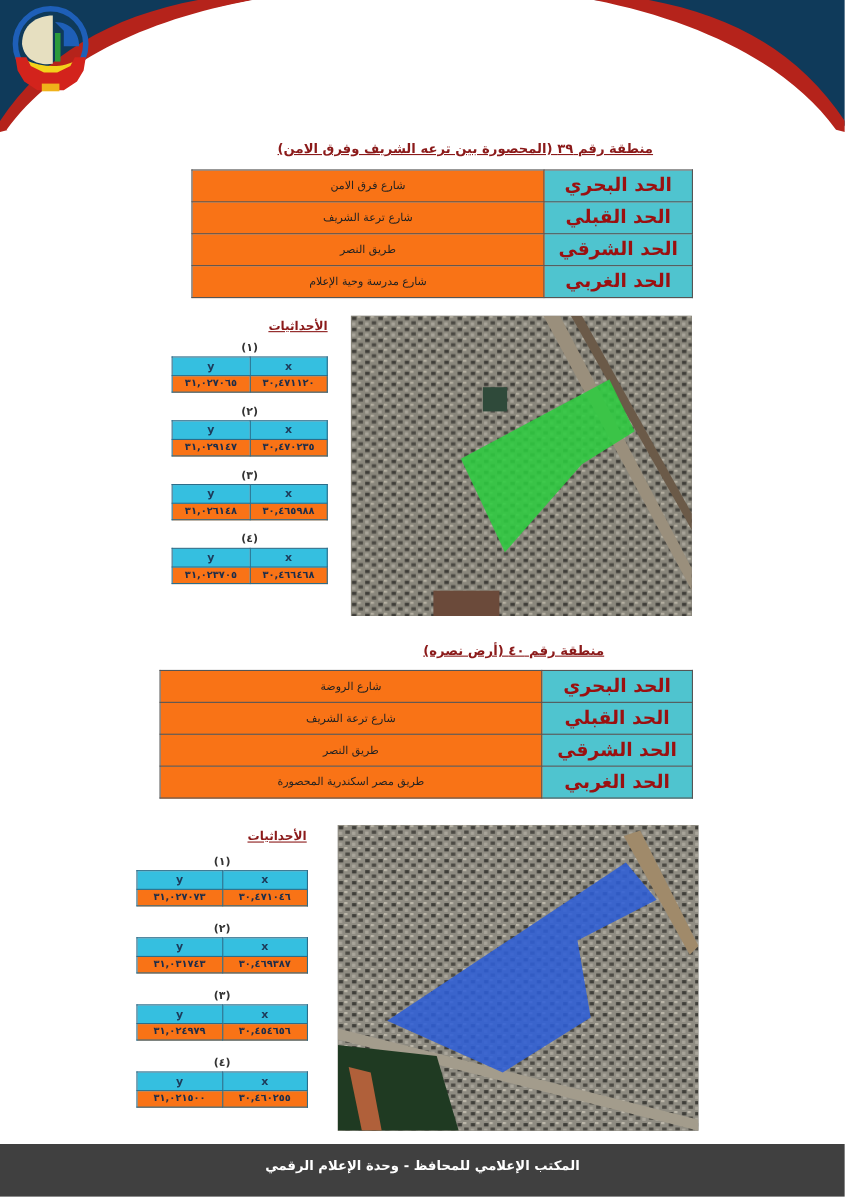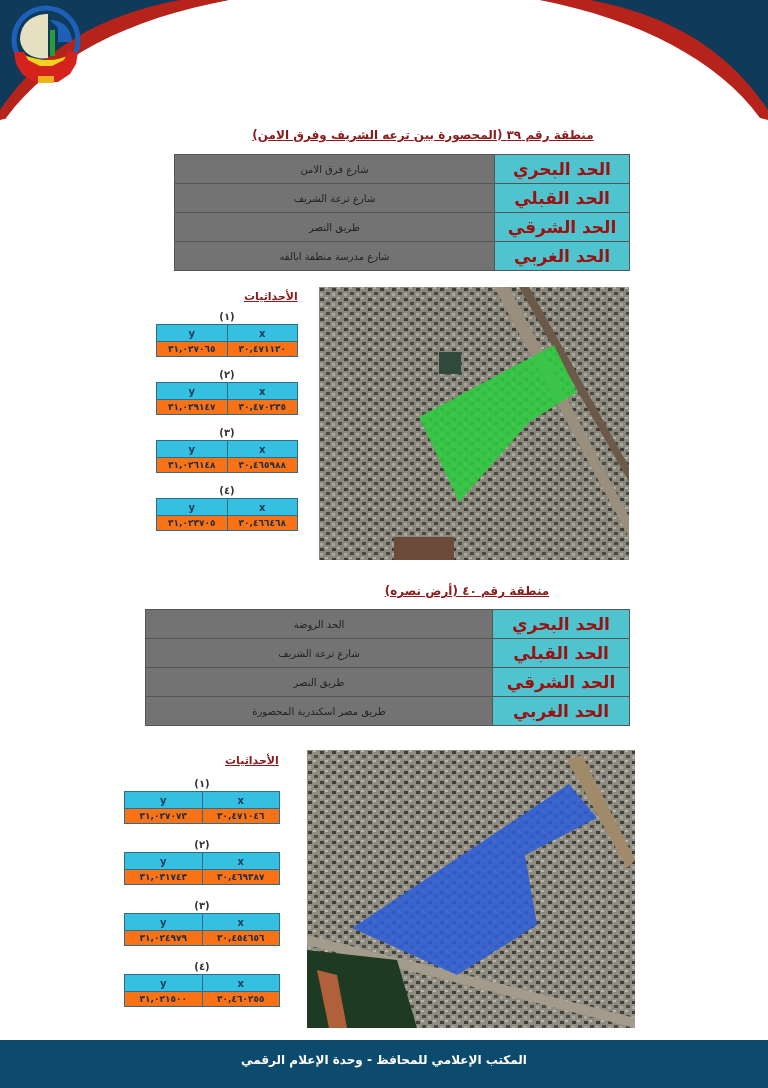--- a/index.html
+++ b/index.html
@@ -19,41 +19,41 @@
     text-decoration:underline; direction:rtl;padding-left:39px;
   }
   .bounds {
     position:absolute; border-collapse:collapse; direction:rtl;
     border:1.5px solid #555;
   }
   .bounds td { border:1.5px solid #555; height:28px; padding:0; font-size:10px; text-align:center; }
   .bounds td.lbl {
     background:#4fc4cf; color:#9b1010; font-weight:bold; font-size:17px;
   }
-  .bounds td.val { background:#737373; color:#222; }
+  .bounds td.val { background:#f97316; color:#222; }
 
   .coords-title {
     position:absolute; font-size:11px; font-weight:bold; color:#8b1a1a;
     text-decoration:underline; direction:rtl;
   }
   .pt { position:absolute; }
   .pt .num {
     text-align:center; font-size:10px; font-weight:bold; color:#333; height:14px; line-height:14px;
   }
   .pt table { border-collapse:collapse; width:100%; border:1.5px solid #2b6d8a; }
   .pt td { border:1px solid #2b6d8a; text-align:center; padding:0; width:50%; }
   .pt td.h { background:#35bfe0; color:#1d3b5a; font-size:10px; font-weight:bold; height:16px; }
   .pt td.v { background:#f97316; color:#1c2d4a; font-size:9px; font-weight:bold; height:14px; letter-spacing:0.5px; }
 
   .map { position:absolute; overflow:hidden; background:#7d7a70; }
   .map svg { display:block; }
 
   .footer {
     position:absolute; left:0; top:1040px; width:768px; height:48px;
-    background:#0c4a6e; color:#fff; text-align:center;
+    background:#404040; color:#fff; text-align:center;
     font-size:12px; font-weight:bold; line-height:40px; direction:rtl;
   }
 </style>
 </head>
 <body>
 
 <div class="hdr">
   <svg width="768" height="130" viewBox="0 0 768 130">
 
     <path d="M0,0 L230,0 C120,10 40,45 0,115 Z" fill="#0f3a5a"></path>
@@ -85,21 +85,21 @@
   <tr>
     <td class="lbl">الحد القبلي</td>
     <td class="val">شارع ترعة الشريف</td>
   </tr>
   <tr>
     <td class="lbl">الحد الشرقي</td>
     <td class="val">طريق النصر</td>
   </tr>
   <tr>
     <td class="lbl">الحد الغربي</td>
-    <td class="val">شارع مدرسة منطقة ابالقه</td>
+    <td class="val">شارع مدرسة وحية الإعلام</td>
   </tr>
 </tbody>
   </table>
 
 <div class="coords-title" style="left:244px; top:290px;">الأحداثيات</div>
 
 <div class="pt" style="left:156px; top:310px; width:142px;">
   <div class="num">(١)</div>
   <table>
       <tbody>
@@ -179,21 +179,21 @@
     <polygon points="100,130 235,58 258,105 210,135 140,215" fill="#2ecc40" opacity="0.88"></polygon>
   </svg>
 </div>
 
 <div class="section-title" style="top:584px;margin-left:44px;">منطقة رقم ٤٠ (أرض نصره)</div>
 
 <table class="bounds" style="left:145px; top:609px; width:485px;">
   <tbody>
       <tr>
     <td class="lbl" style="width:136px;">الحد البحري</td>
-    <td class="val">الحد الروضة</td>
+    <td class="val">شارع الروضة</td>
   </tr>
   <tr>
     <td class="lbl">الحد القبلي</td>
     <td class="val">شارع ترعة الشريف</td>
   </tr>
   <tr>
     <td class="lbl">الحد الشرقي</td>
     <td class="val">طريق النصر</td>
   </tr>
   <tr>

